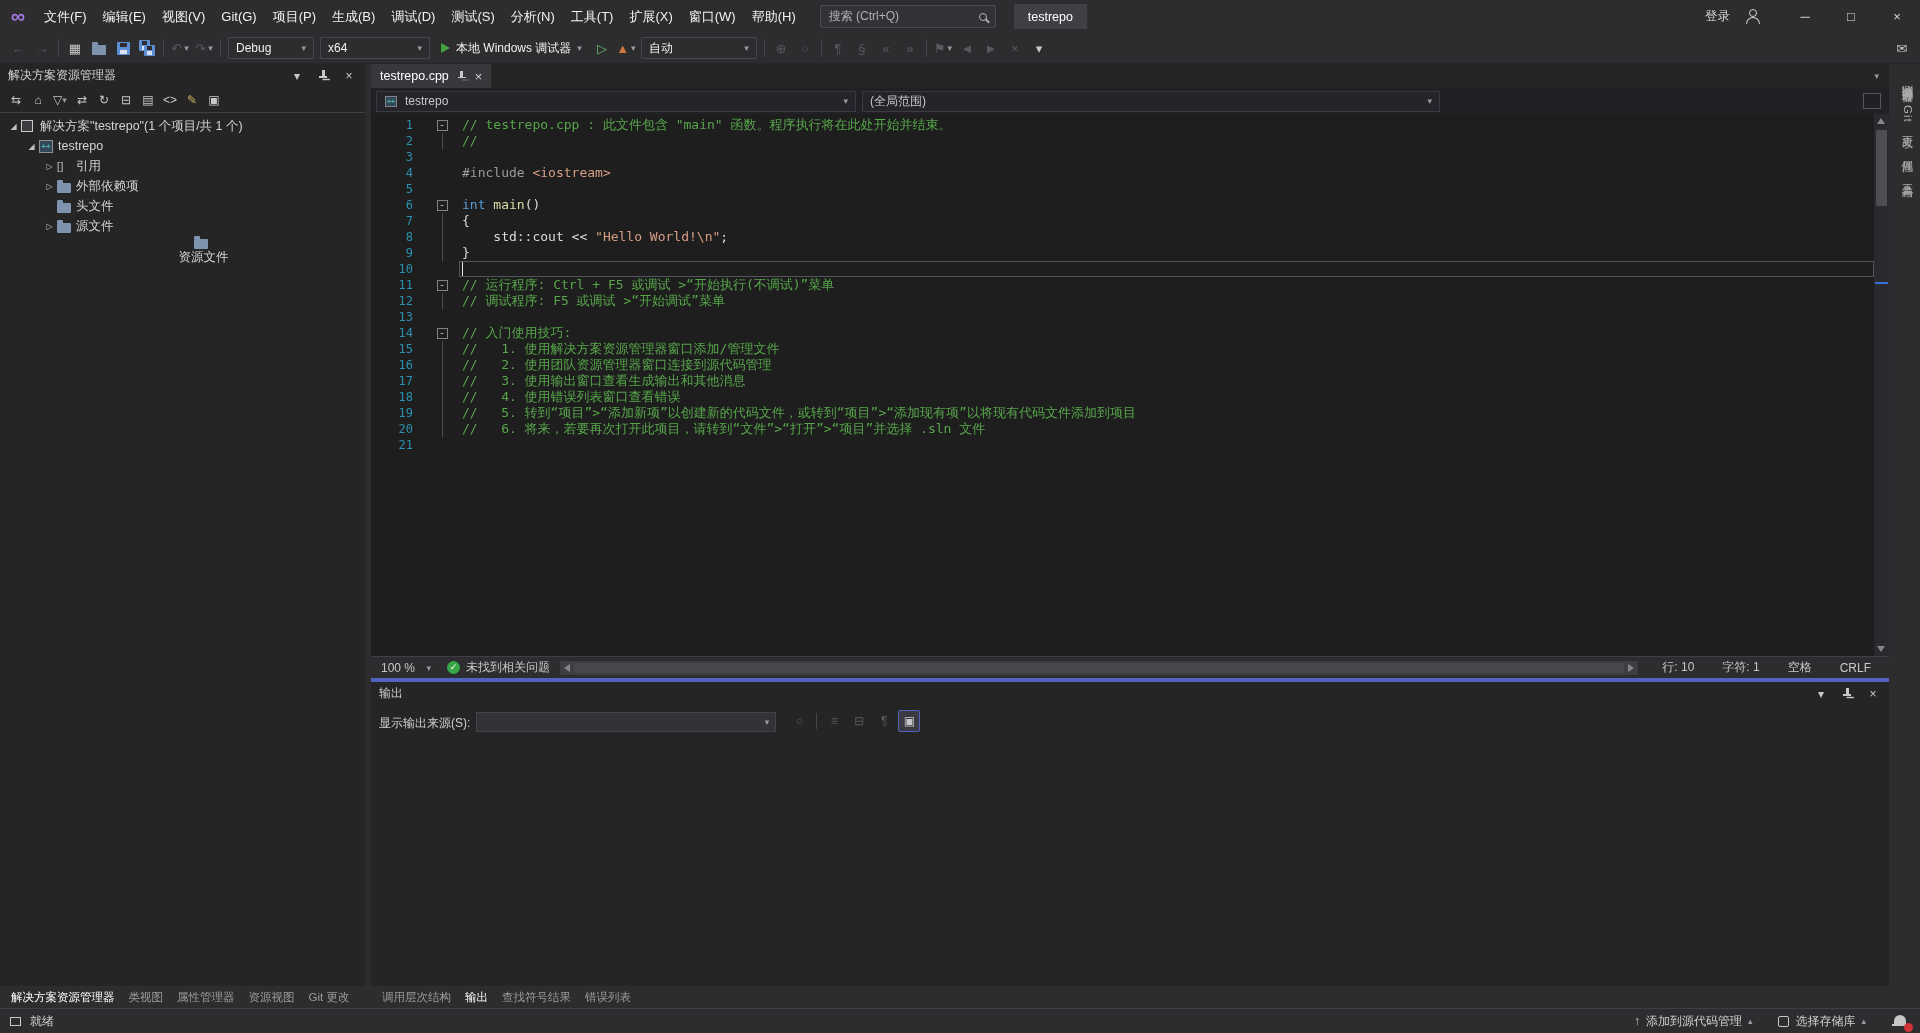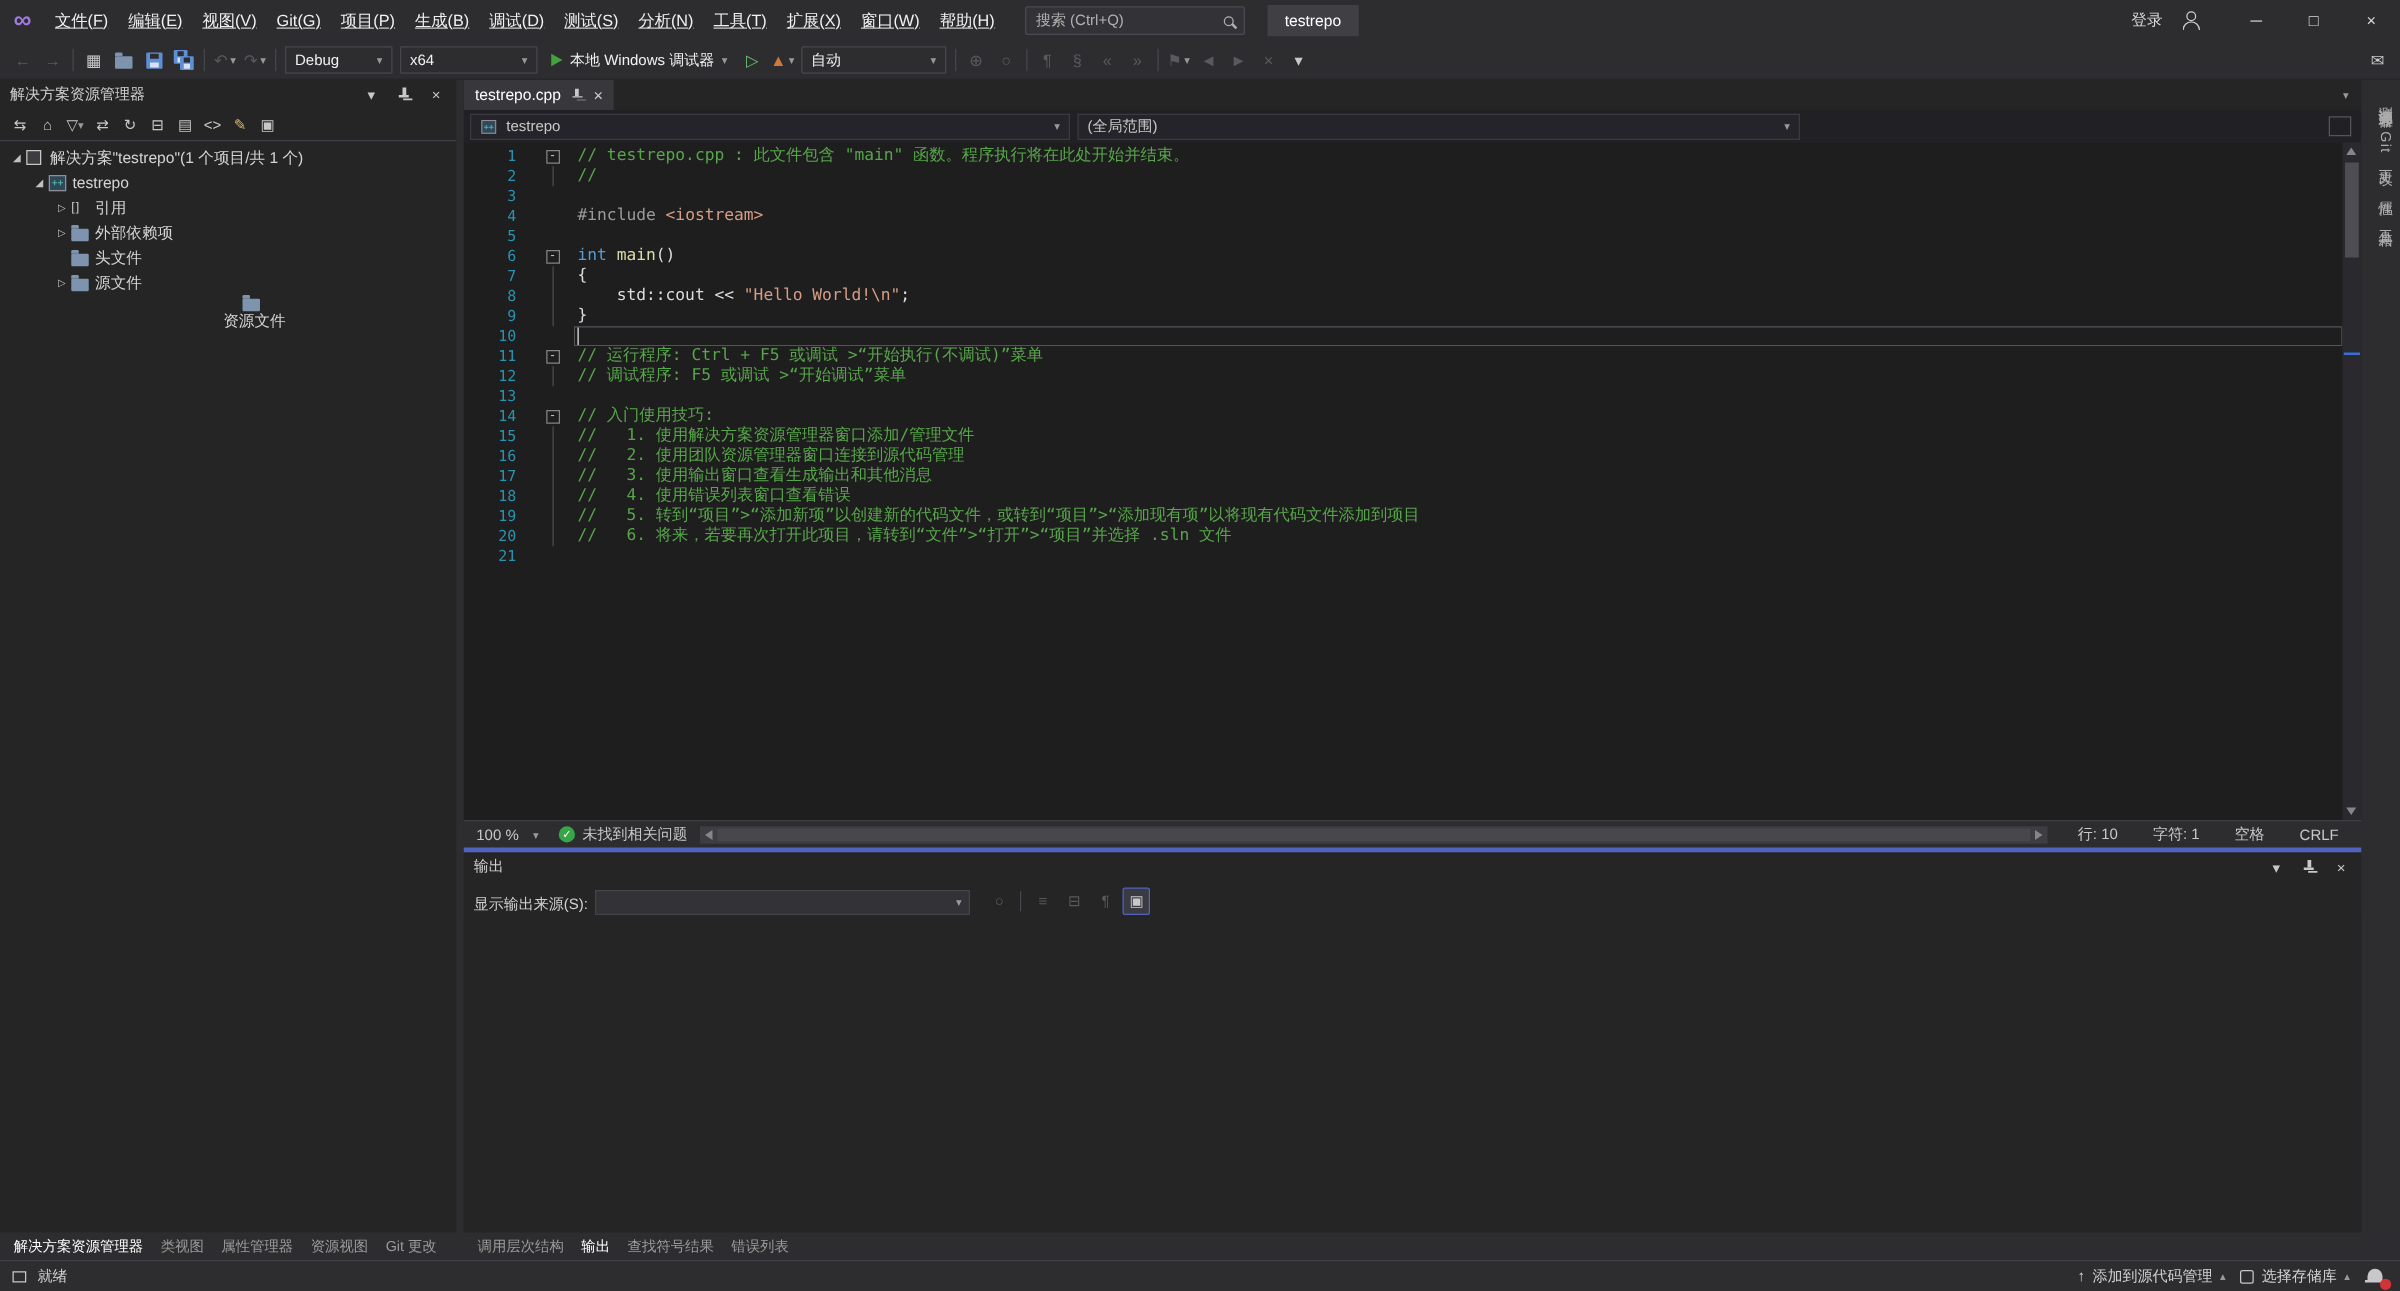--- a/index.html
+++ b/index.html
@@ -3,21 +3,21 @@
 <meta charset="utf-8">
 <style>
   * { box-sizing: border-box; margin: 0; padding: 0; }
   html,body { width:1920px; height:1033px; overflow:hidden; }
   body { background:#2d2d30; font-family:"Liberation Sans",sans-serif; color:#cccccc; font-size:12px; }
   .app { width:1920px; height:1033px; display:flex; flex-direction:column; }
 
   
   .titlebar { height:33px; display:flex; align-items:center; background:#2d2d30; flex:0 0 auto; }
   .vs-logo { width:36px; text-align:center; color:#a07ae0; font-size:20px; font-weight:bold; font-style:italic; }
-  .menus { display:flex; height:100%; align-items:flex-end;text-decoration:underline; }
+  .menus { display:flex; height:100%; align-items:flex-end; }
   .menu-item { padding:0 8px; height:100%; display:flex; align-items:center; font-size:13px; color:#f1f1f1; cursor:default; }
   .tb-search { margin-left:16px; width:176px; height:23px; background:#333337; border:1px solid #4a4a52; border-radius:2px;
                display:flex; align-items:center; justify-content:space-between; padding:0 8px; color:#b0b0b0; font-size:12px; }
   .mag { width:8px; height:8px; border:1.5px solid #b0b0b0; border-radius:50%; position:relative; flex:0 0 auto; }
   .mag::after { content:""; position:absolute; width:5px; height:1.5px; background:#b0b0b0; transform:rotate(45deg); right:-4px; bottom:-2px; }
   .win-chip { margin-left:18px; height:25px; display:flex; align-items:center; padding:0 14px; background:#3f3f44; color:#ffffff; font-size:12.5px; }
   .tb-right { margin-left:auto; display:flex; align-items:center; height:100%; }
   .signin { font-size:12.5px; color:#d8d8d8; margin-right:14px; cursor:default; }
   .person { width:16px; height:15px; position:relative; margin-right:22px; }
   .person::before { content:""; position:absolute; left:5px; top:0; width:6px; height:6px; border:1.5px solid #d0d0d0; border-radius:50%; }
@@ -141,21 +141,21 @@
   
   .bottomtabs { height:22px; flex:0 0 auto; background:#2d2d30; display:flex; align-items:center; }
   .bt-left { width:371px; flex:0 0 auto; display:flex; overflow:hidden; padding-left:4px; }
   .bt-right { display:flex; padding-left:4px; }
   .bt-tab { padding:3px 7px; font-size:11.5px; color:#9b9b9b; white-space:nowrap; cursor:default; }
   .bt-tab.active { color:#ffffff; }
 
   
   .statusbar { height:25px; flex:0 0 auto; background:#2d2d30; border-top:1px solid #3f3f46; display:flex; align-items:center; padding:0 10px; font-size:12px; color:#d0d0d0; }
   .sb-icon { width:11px; height:9px; border:1.5px solid #c8c8c8; display:inline-block; margin-right:9px; }
-  .sb-right { margin-left:auto; display:flex; align-items:center; gap:12px; }
+  .sb-right { margin-left:auto; display:flex; align-items:center; gap:26px; }
   .sb-item { display:flex; align-items:center; gap:6px; white-space:nowrap; cursor:default; }
   .up-arrow::after { content:"↑"; color:#d0d0d0; font-size:12px; }
   .repo-icon { width:11px; height:11px; border:1.5px solid #c8c8c8; border-radius:2px; display:inline-block; }
   .sb-bell { position:relative; width:18px; height:16px; }
   .bell { position:absolute; left:2px; top:2px; width:12px; height:9px; background:#c8c8c8; border-radius:6px 6px 0 0; }
   .bell::after { content:""; position:absolute; left:-2px; bottom:-2px; width:16px; height:2px; background:#c8c8c8; }
   .badge { position:absolute; right:-3px; bottom:-3px; width:9px; height:9px; border-radius:50%; background:#d13438; }
 </style>
 </head>
 <body>

